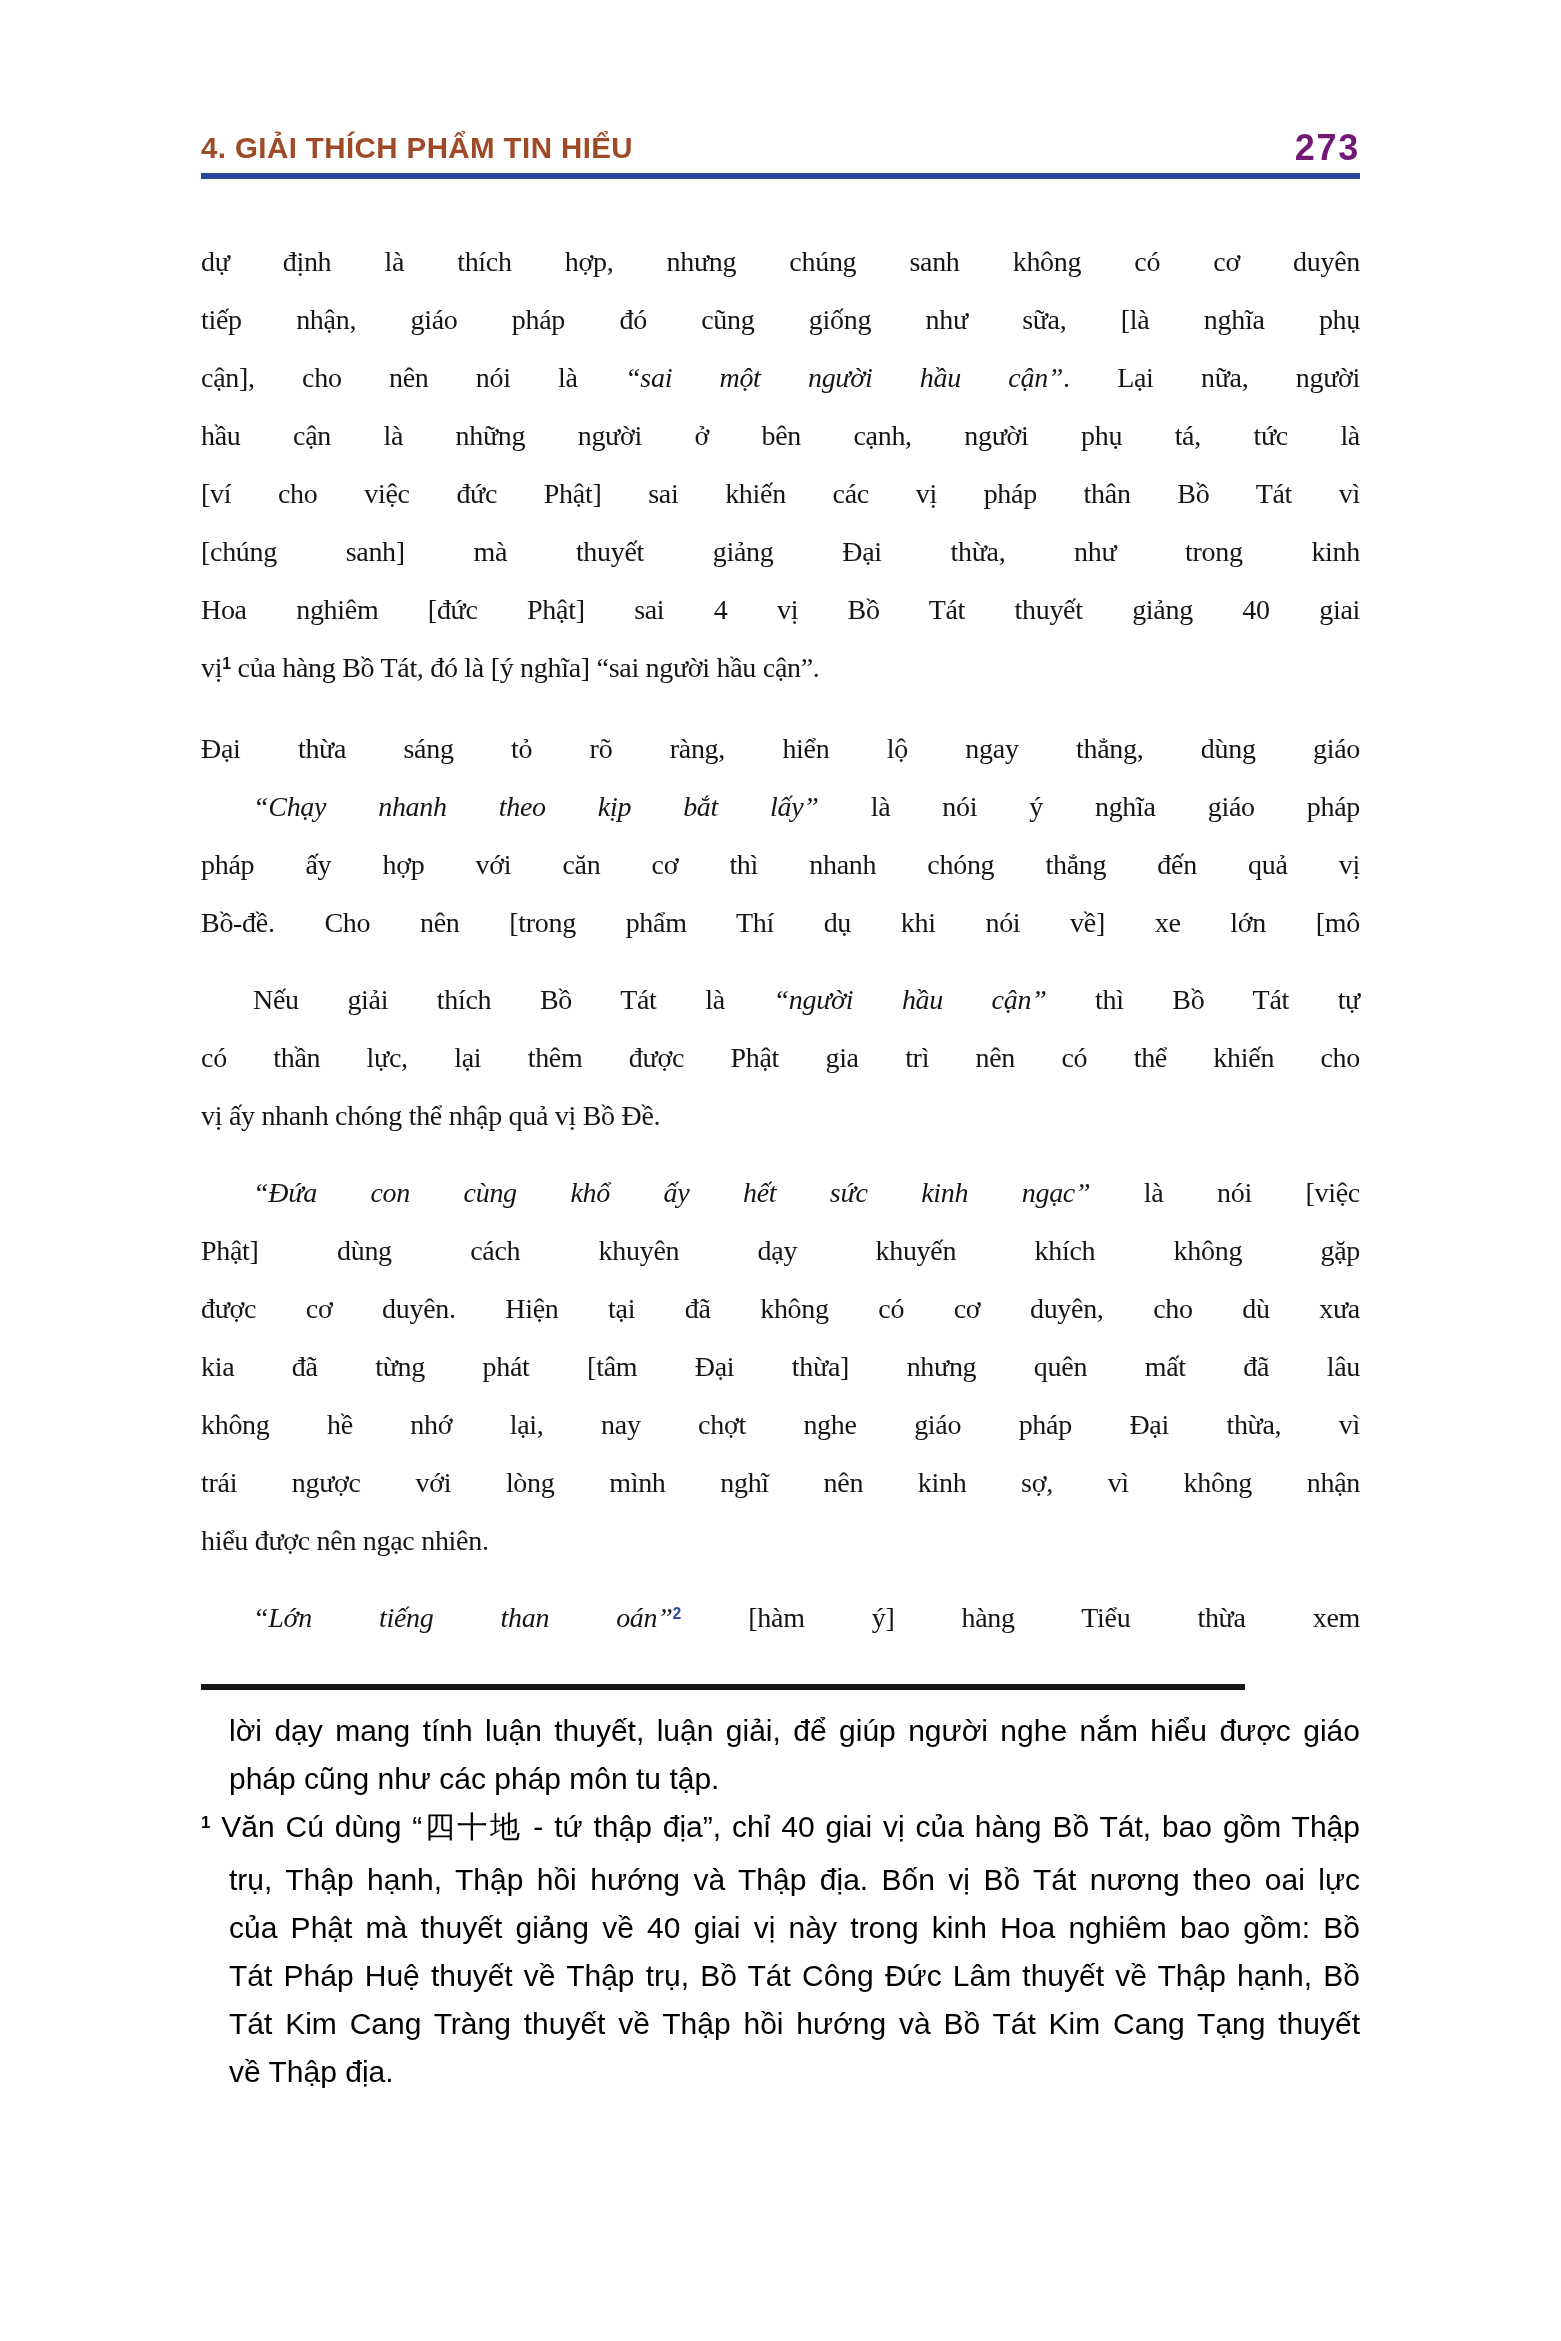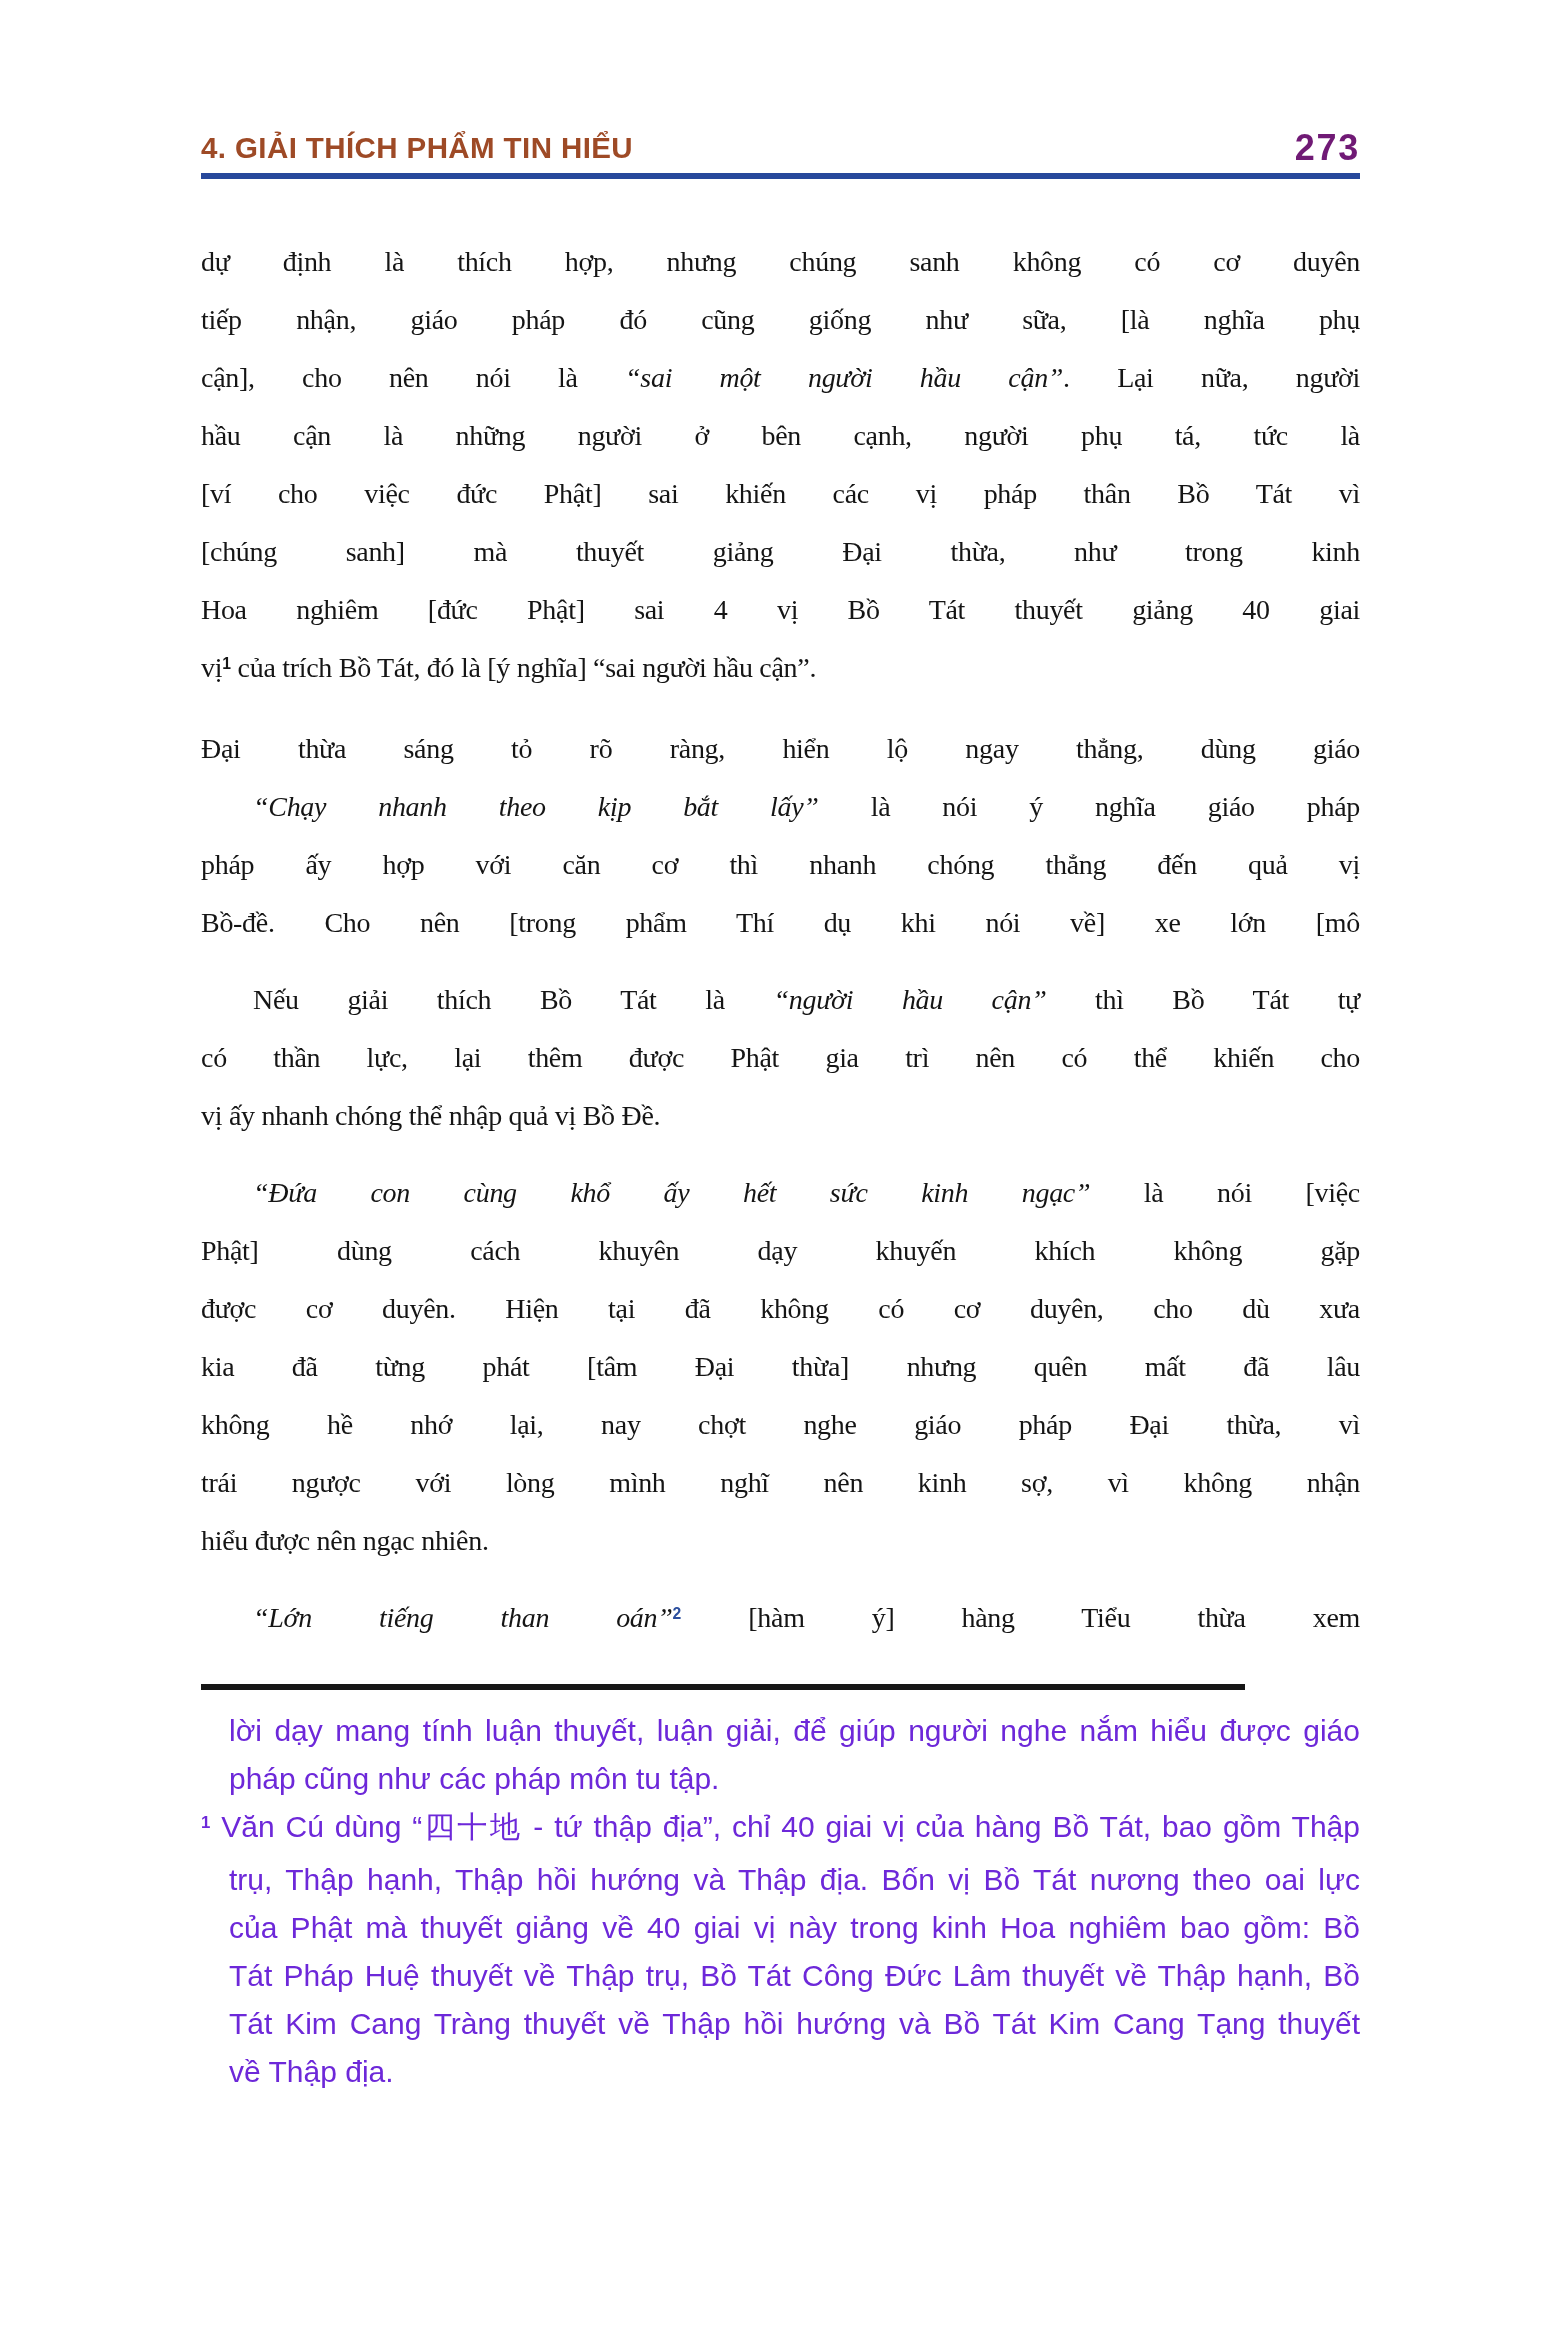--- a/index.html
+++ b/index.html
@@ -73,21 +73,21 @@
     margin-top:33px;
     width:1044px;
     height:6px;
     background:#161616;
   }
   #footnotes{
     margin-top:17.3px;
     font-family:"Liberation Sans",sans-serif;
     font-size:30px;
     line-height:48px;
-    color:#6d28d9;
+    color:#000000;
     padding-left:28px;
   }
   #footnotes .line{min-height:48px;}
   #footnotes .line.hang{text-indent:-28px;}
 </style>
 </head>
 <body>
 
 <div class="page">
   <div class="content">
@@ -100,21 +100,21 @@
 
     <div id="body">
         <div class="para">
           <div class="line j"><span>dự định là thích hợp, nhưng chúng sanh không có cơ duyên</span></div>
           <div class="line j"><span>tiếp nhận, giáo pháp đó cũng giống như sữa, [là nghĩa phụ</span></div>
           <div class="line j"><span>cận], cho nên nói là </span><span class="it">“sai một người hầu cận”</span><span>. Lại nữa, người</span></div>
           <div class="line j"><span>hầu cận là những người ở bên cạnh, người phụ tá, tức là</span></div>
           <div class="line j"><span>[ví cho việc đức Phật] sai khiến các vị pháp thân Bồ Tát vì</span></div>
           <div class="line j"><span>[chúng sanh] mà thuyết giảng Đại thừa, như trong kinh</span></div>
           <div class="line j"><span>Hoa nghiêm [đức Phật] sai 4 vị Bồ Tát thuyết giảng 40 giai</span></div>
-          <div class="line l"><span>vị</span><span class="su">1</span><span> của trích Bồ Tát, đó là [ý nghĩa] “sai người hầu cận”.</span></div>
+          <div class="line l"><span>vị</span><span class="su">1</span><span> của hàng Bồ Tát, đó là [ý nghĩa] “sai người hầu cận”.</span></div>
         </div>
         <div class="para">
           <div class="line j"><span>Đại thừa sáng tỏ rõ ràng, hiển lộ ngay thẳng, dùng giáo</span></div>
           <div class="line j ind"><span class="it">“Chạy nhanh theo kịp bắt lấy”</span><span> là nói ý nghĩa giáo pháp</span></div>
           <div class="line j"><span>pháp ấy hợp với căn cơ thì nhanh chóng thẳng đến quả vị</span></div>
           <div class="line j"><span>Bồ-đề. Cho nên [trong phẩm Thí dụ khi nói về] xe lớn [mô</span></div>
         </div>
         <div class="para">
           <div class="line j ind"><span>Nếu giải thích Bồ Tát là </span><span class="it">“người hầu cận”</span><span> thì Bồ Tát tự</span></div>
           <div class="line j"><span>có thần lực, lại thêm được Phật gia trì nên có thể khiến cho</span></div>

